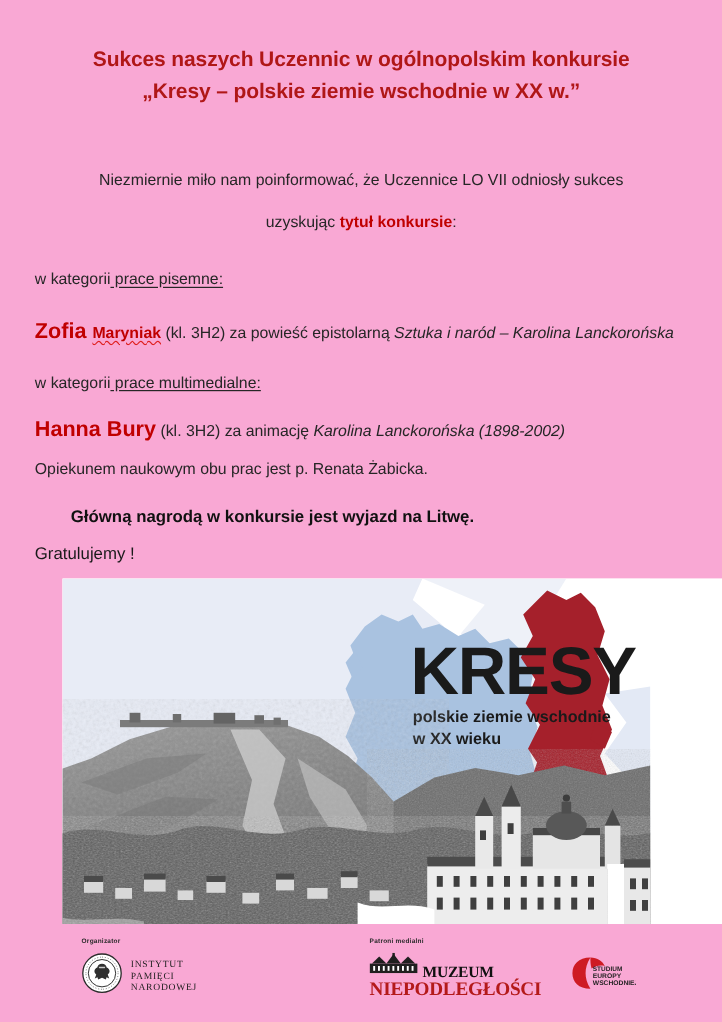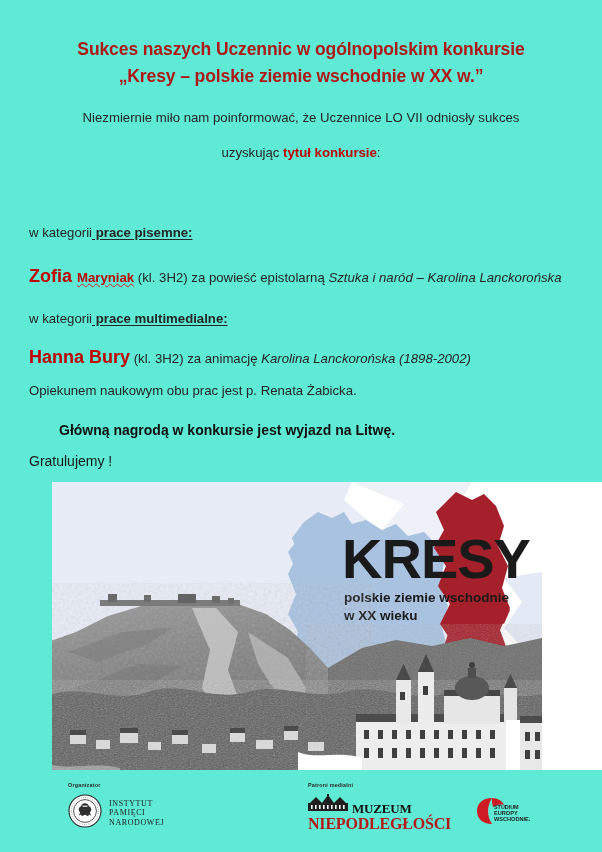--- a/index.html
+++ b/index.html
@@ -13,21 +13,21 @@
     height: 852px;
     overflow: hidden;
     font-family: "Liberation Sans", sans-serif;
     color: #1a1a1a;
     position: relative;
   }
 
   .page {
     position: absolute;
     inset: 0;
-    background: #5eead4;
+    background: #f9a8d4;
   }
 
   
   .headline {
     position: absolute;
     left: 0;
     top: 36px;
     width: 602px;
     text-align: center;
     font-size: 17.5px;
@@ -35,21 +35,21 @@
     line-height: 27px;
     letter-spacing: -0.1px;
     color: #B01717;
   }
   .headline .l2 { display: block; }
 
   
   .intro {
     position: absolute;
     left: 24px;
-    top: 100px;
+    top: 132px;
     width: 554px;
     text-align: center;
     font-size: 13.2px;
     line-height: 35px;
     color: #262626;
   }
   .intro .b { font-weight: bold; color: #262626; }
   .intro .red-b { font-weight: bold; color: #C00000; }
 
   
@@ -64,21 +64,21 @@
   .line { line-height: 1; margin: 0; white-space: nowrap; }
 
   .row-cat1 { position: absolute; top: 0px;   left: 0; }
   .row-win1 { position: absolute; top: 41px;  left: 0; }
   .row-cat2 { position: absolute; top: 86px;  left: 0; }
   .row-win2 { position: absolute; top: 122px; left: 0; }
   .row-sup  { position: absolute; top: 158px; left: 0; }
   .row-prize{ position: absolute; top: 197px; left: 0; margin-left: 30px; }
   .row-cong { position: absolute; top: 228px; left: 0; }
 
-  .u { text-decoration: underline; text-underline-offset: 2px; font-weight: bold; }
+  .u { text-decoration: underline; text-underline-offset: 2px; }
   .name {
     font-weight: bold;
     color: #C00000;
     font-size: 18px;
   }
   .misspell {
     font-weight: bold;
     color: #C00000;
     text-decoration: underline wavy #E02020;
     text-decoration-thickness: 1px;

